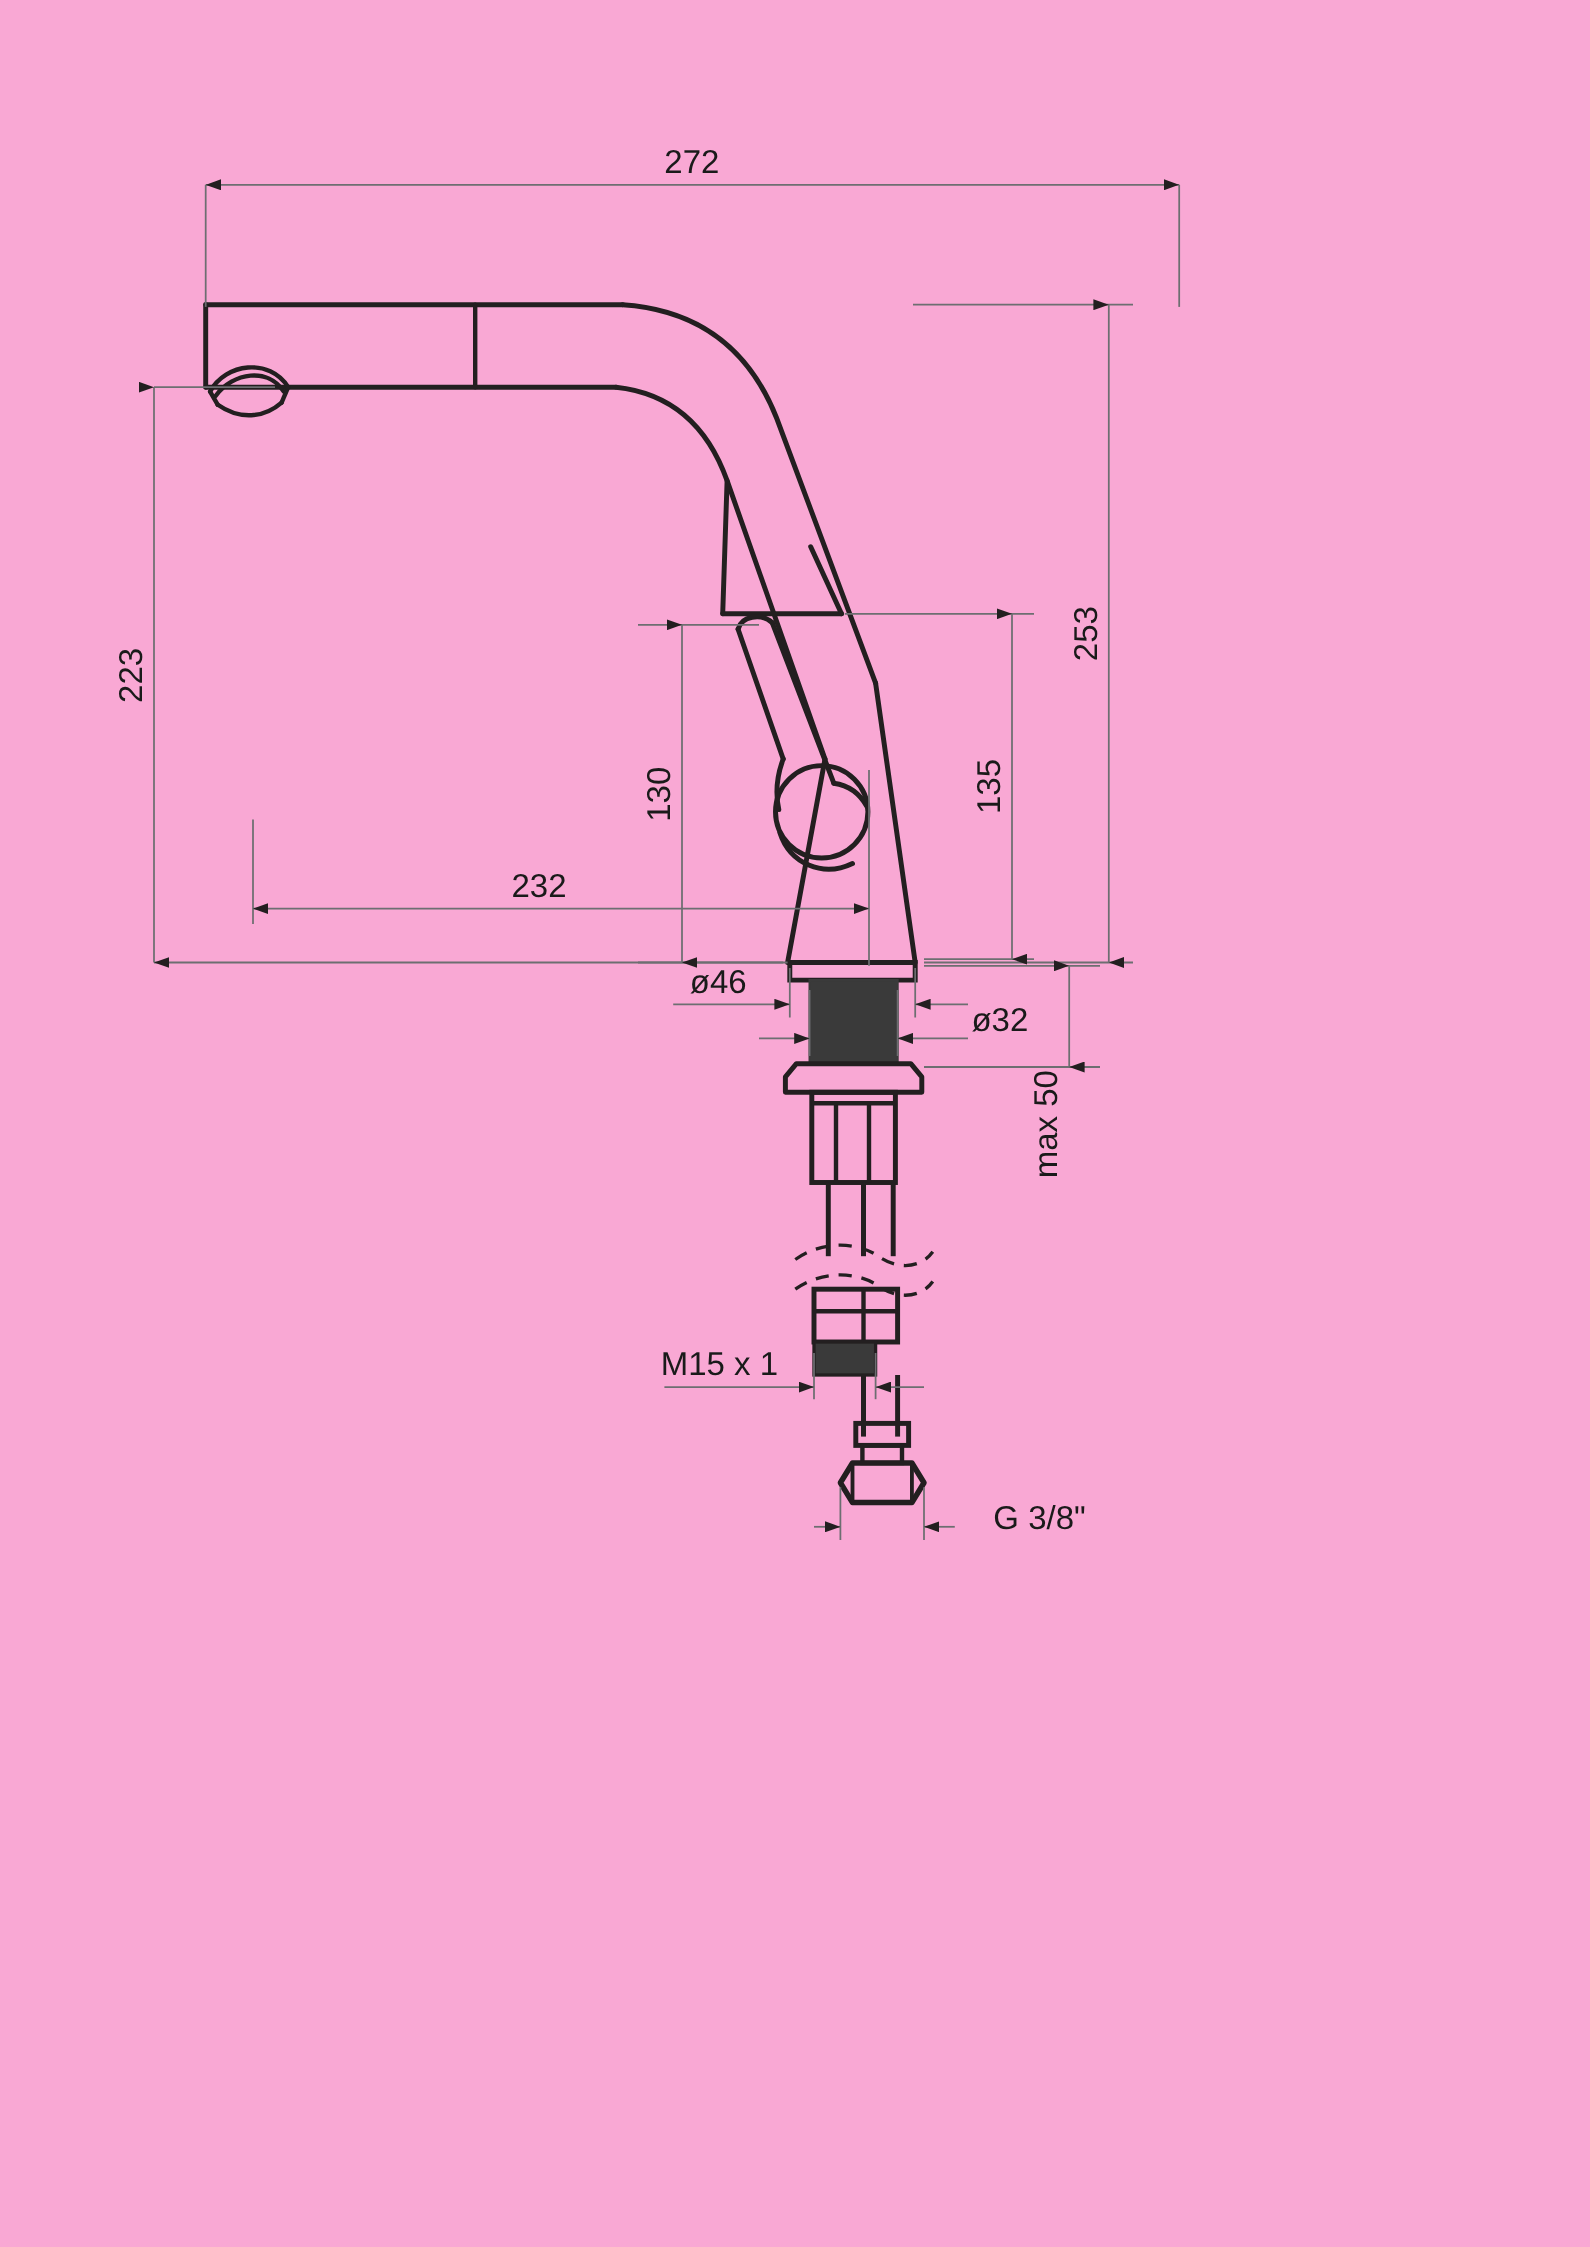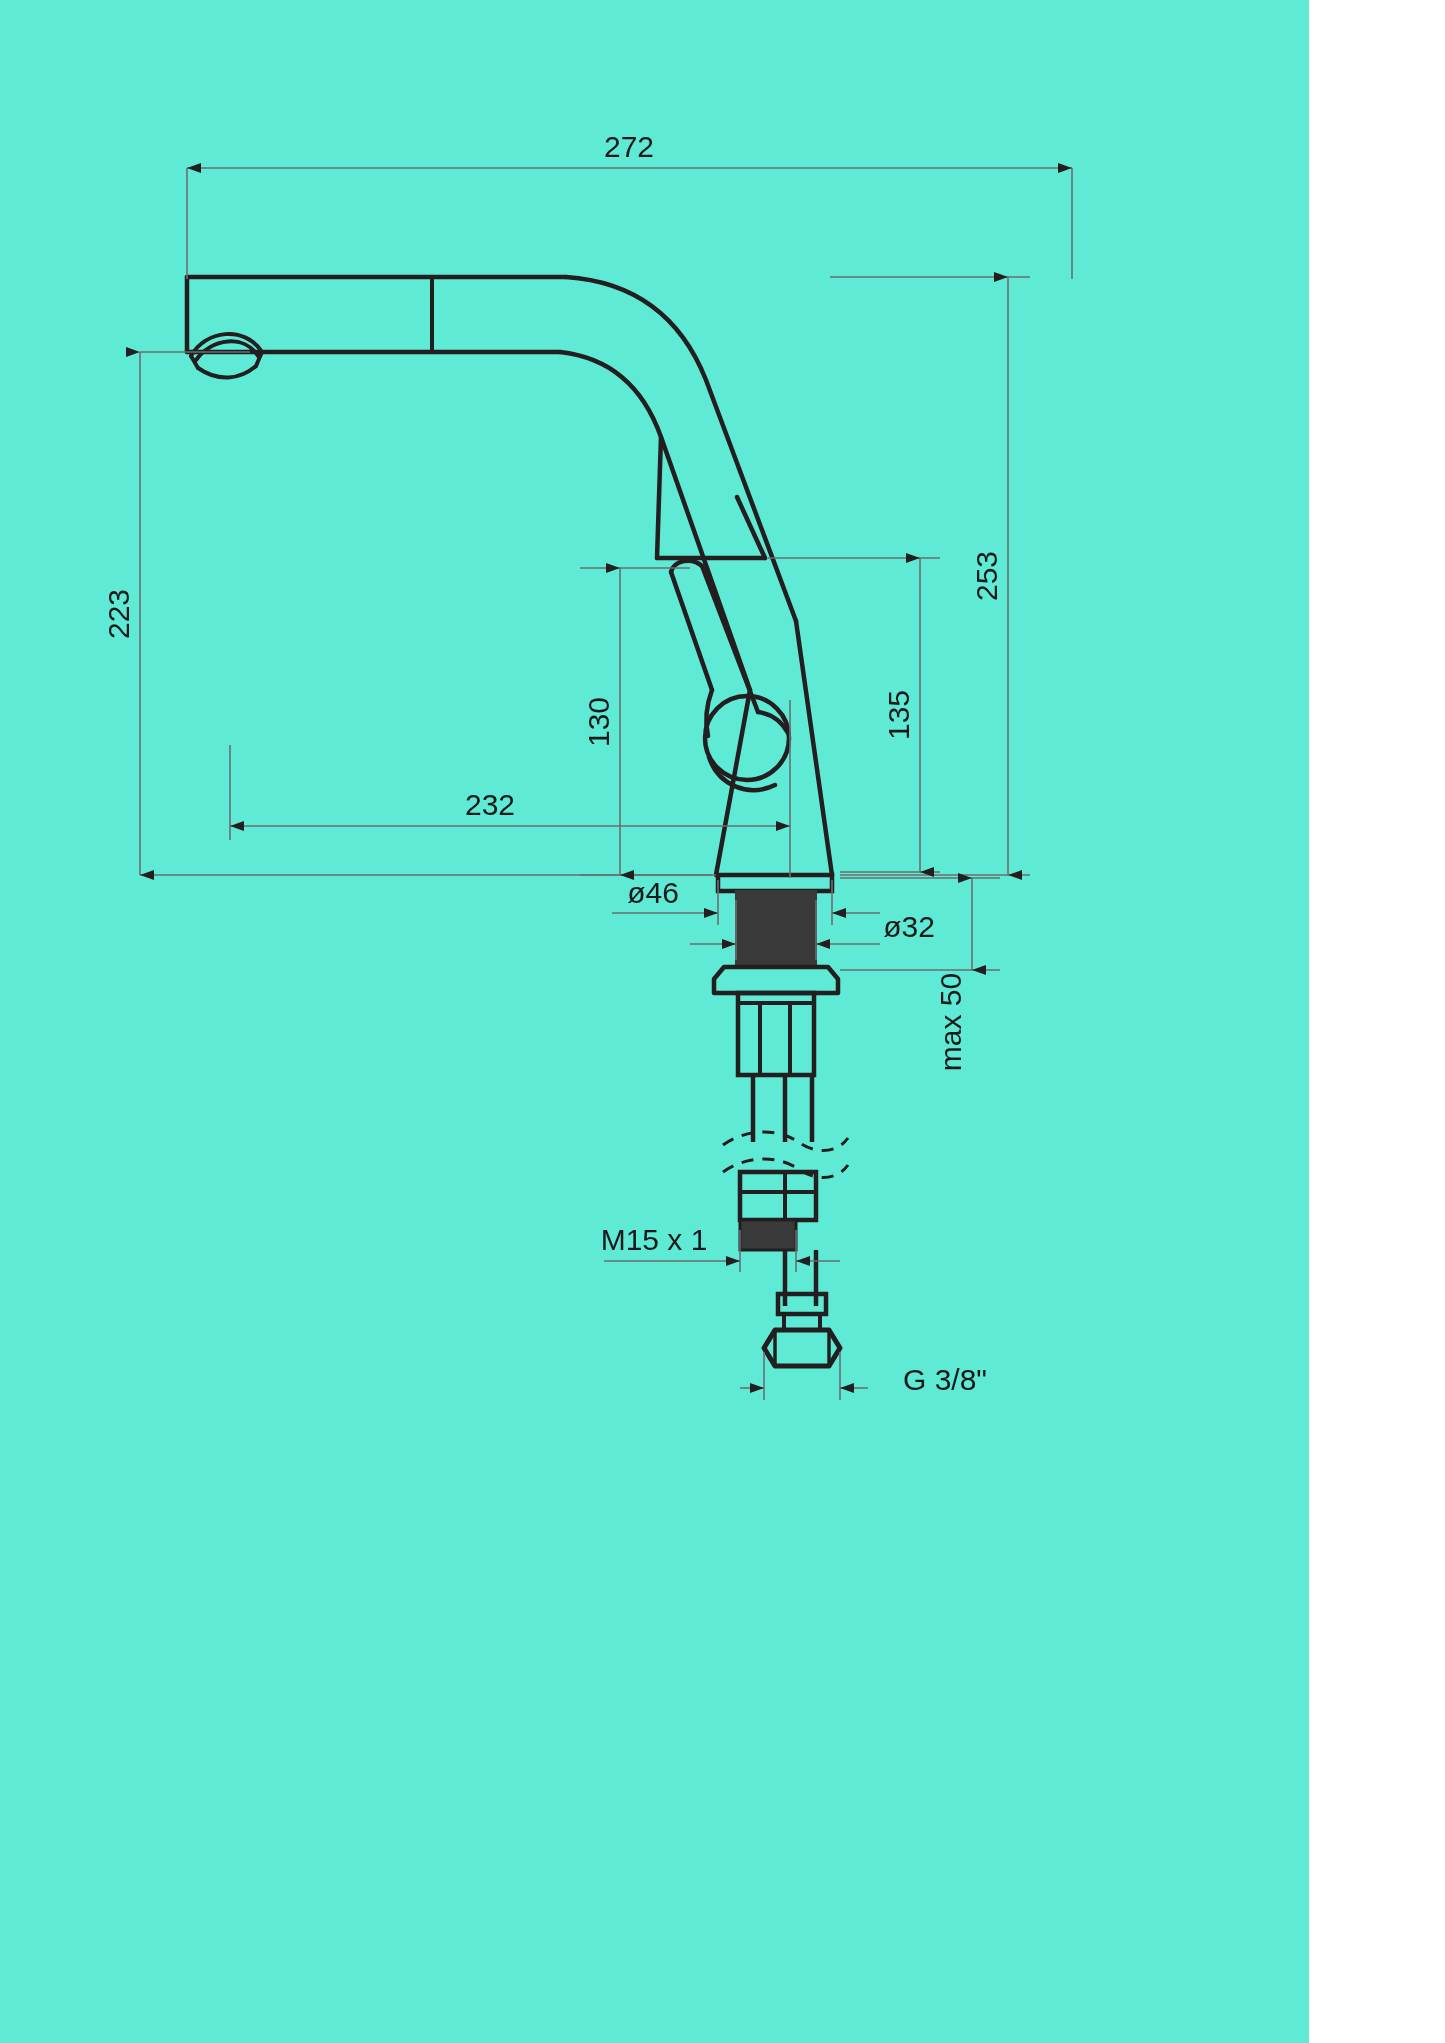--- a/index.html
+++ b/index.html
@@ -5,23 +5,23 @@
   html, body {
     margin: 0;
     padding: 0;
     background: #ffffff;
   }
   body {
     font-family: "Liberation Sans", sans-serif;
   }
   #sheet {
     position: relative;
-    width: 1309px;
+    width: 1445px;
     height: 2043px;
-    background: #5eead4;
+    background: #f9a8d4;
     overflow: hidden;
   }
   #sheet svg {
     display: block;
     width: 1445px;
     height: 2043px;
   }
   .dim-text {
     font-family: "Liberation Sans", sans-serif;
     font-size: 30px;

